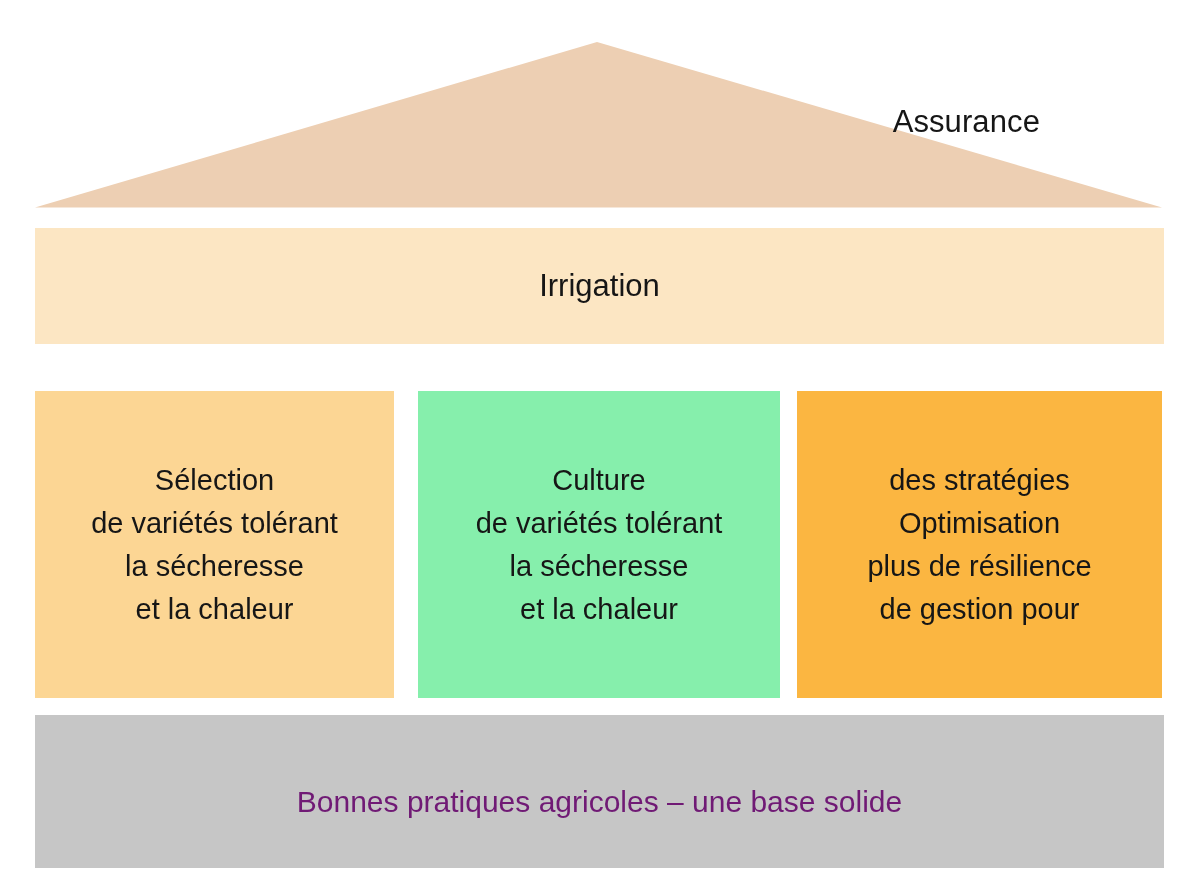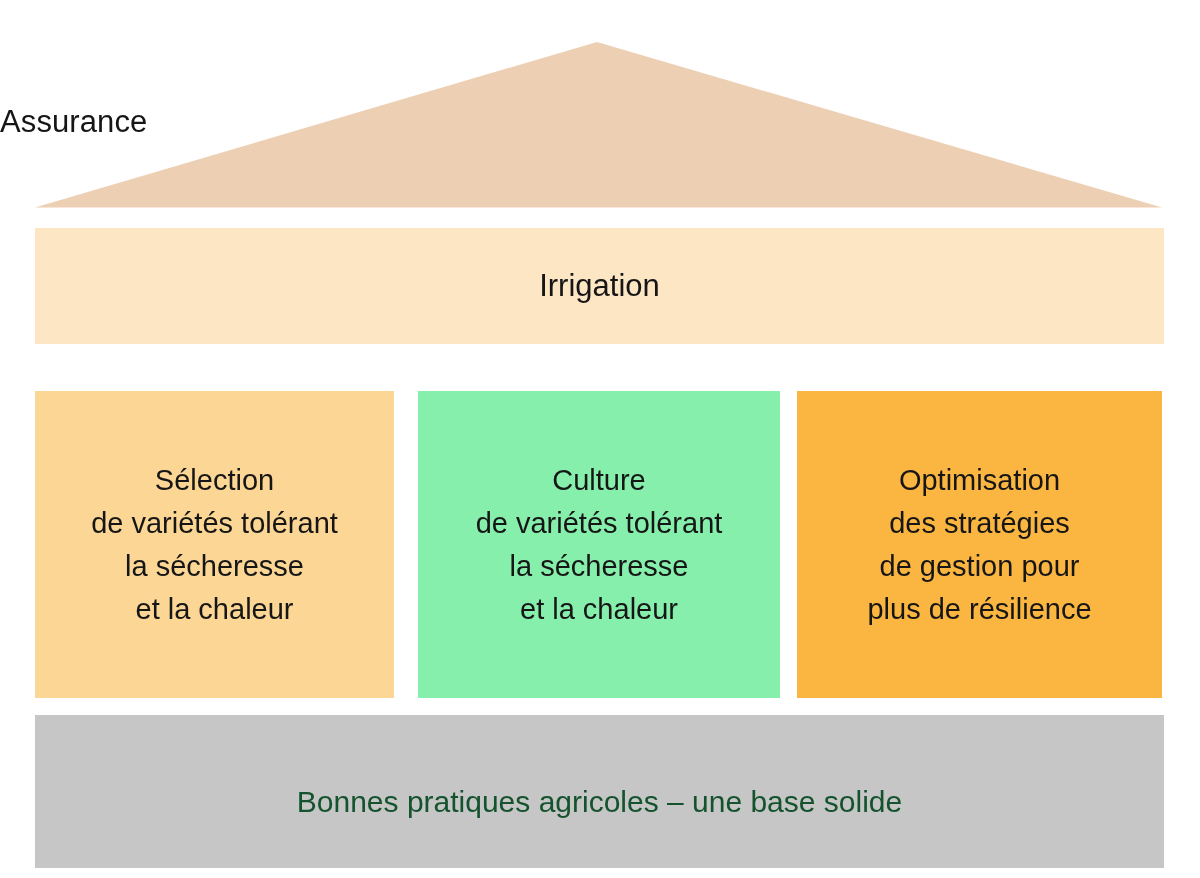--- a/index.html
+++ b/index.html
@@ -34,21 +34,21 @@
     position: absolute;
     left: 0;
     top: 0;
     display: block;
   }
   .roof-label {
     position: absolute;
     left: 0;
     top: 104px;
     width: 1040px;
-    text-align: left;
+    text-align: right;
     font-size: 31px;
     line-height: 36px;
     letter-spacing: 0.1px;
     color: #161616;
     white-space: nowrap;
   }
 
   
   .band {
     position: absolute;
@@ -107,21 +107,21 @@
     width: 1129px;
     height: 153px;
     background: #c6c6c6;
     display: flex;
     align-items: center;
     justify-content: center;
   }
   .base-label {
     font-size: 30px;
     line-height: 36px;
-    color: #14532d;
+    color: #701a75;
     white-space: nowrap;
     margin-top: 20px;
   }
 </style>
 </head>
 <body>
 
 <div id="house">
 
   <div class="roof-wrap">
@@ -150,24 +150,24 @@
       <div class="pillar-text">
         <span class="ln">Culture</span>
         <span class="ln">de variétés tolérant</span>
         <span class="ln">la sécheresse</span>
         <span class="ln">et la chaleur</span>
       </div>
     </div>
 
     <div class="pillar pillar-3">
       <div class="pillar-text">
+        <span class="ln">des stratégies</span>
         <span class="ln">Optimisation</span>
-        <span class="ln">des stratégies</span>
+        <span class="ln">plus de résilience</span>
         <span class="ln">de gestion pour</span>
-        <span class="ln">plus de résilience</span>
       </div>
     </div>
 
   </div>
 
   <div class="base">
     <span class="base-label">Bonnes pratiques agricoles – une base solide</span>
   </div>
 
 </div>

